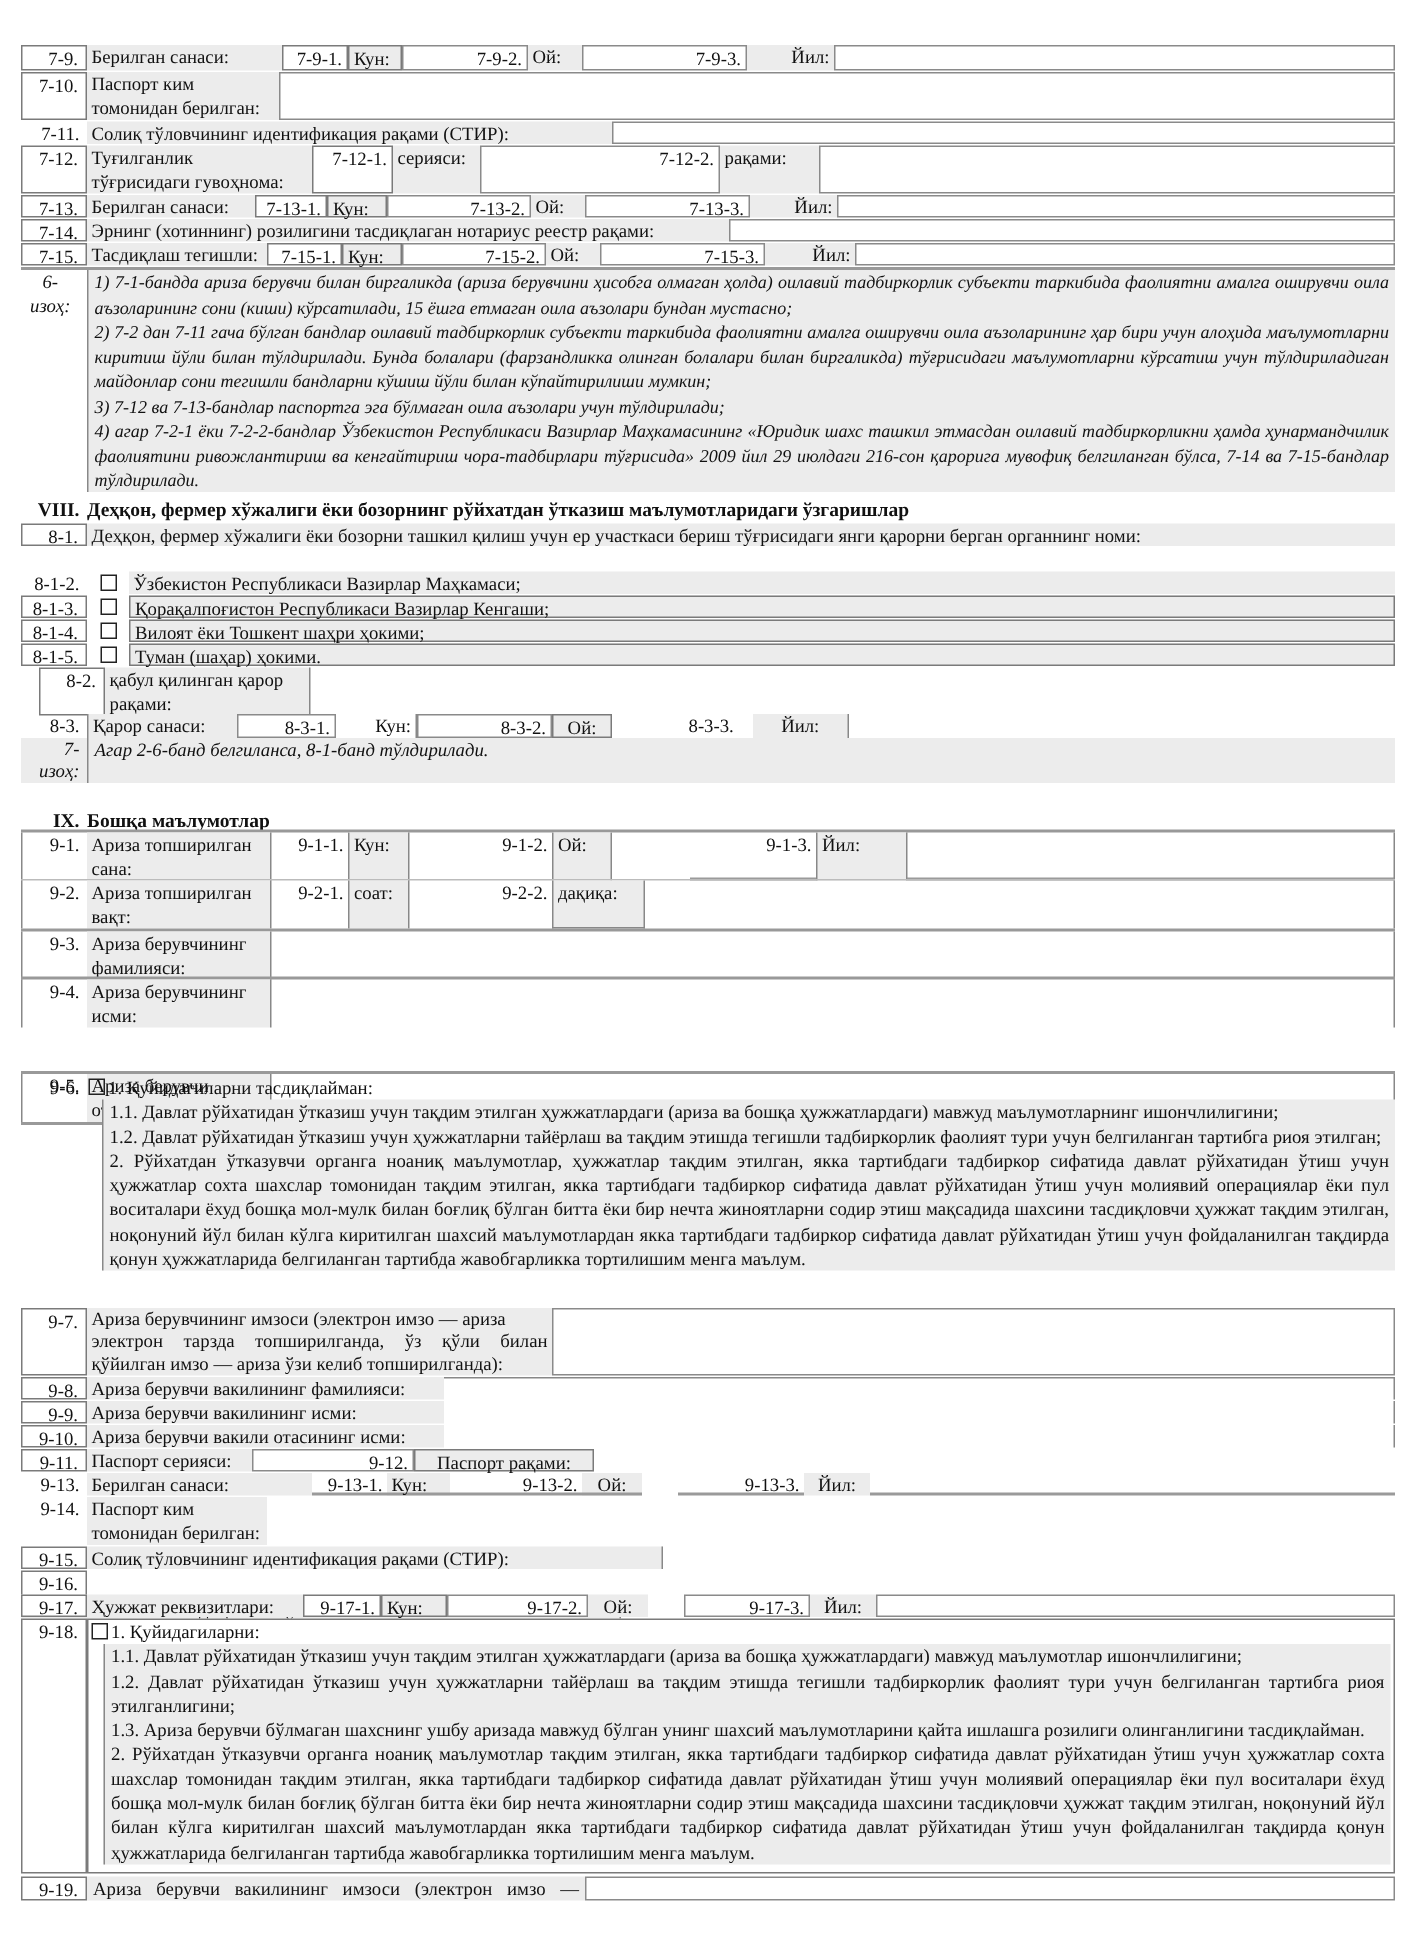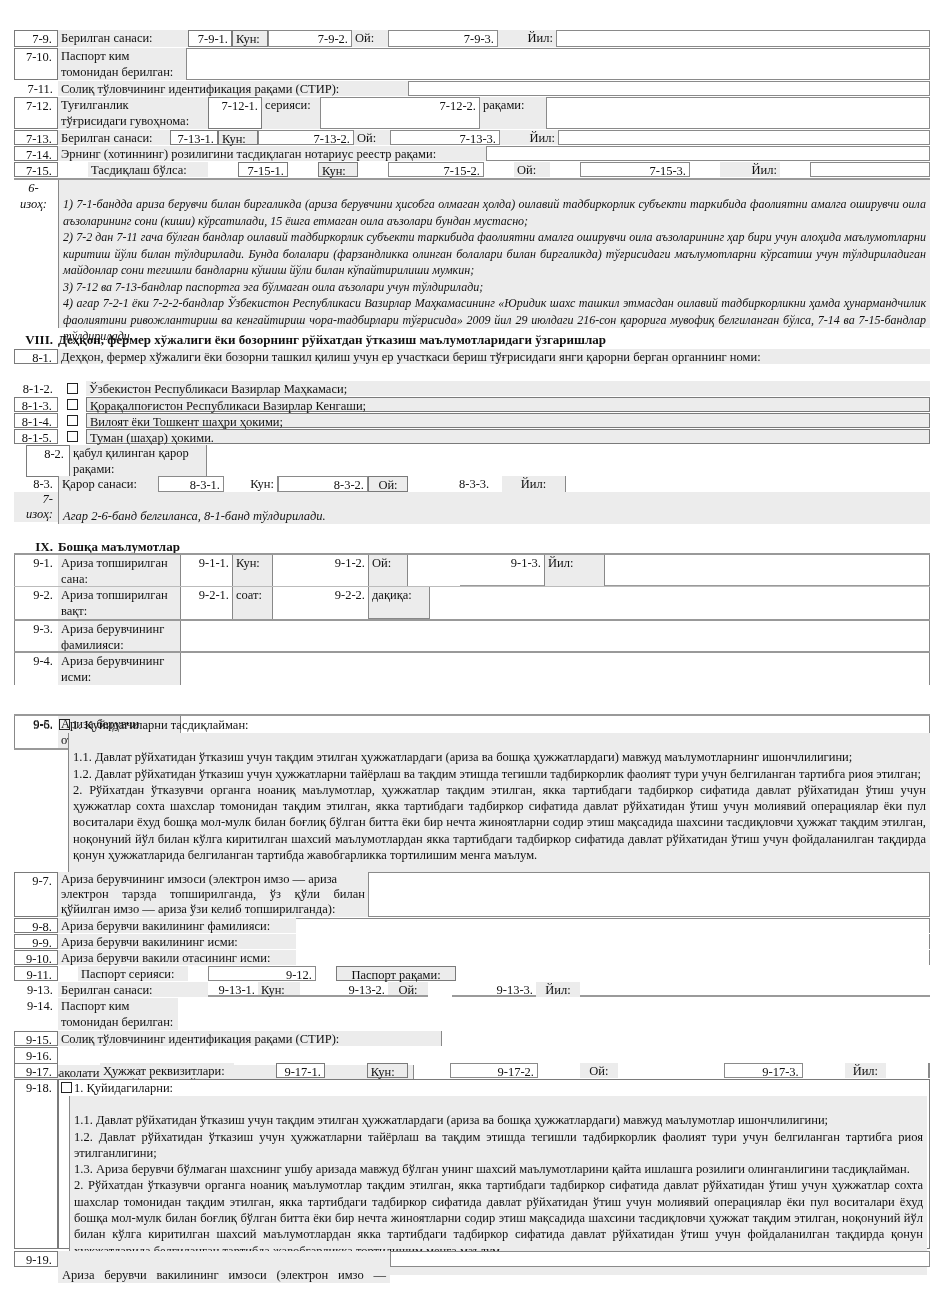--- a/index.html
+++ b/index.html
@@ -13,21 +13,21 @@
   .num { width: 44px; text-align: right; padding-right: 5px; box-sizing: border-box; flex: 0 0 auto; }
   .boxed { border: 1px solid #7a7a7a; background: #fff; }
   .shade { background: #ececec; }
   .cell { box-sizing: border-box; padding: 0 3px; white-space: nowrap; }
   .field { border: 1px solid #8a8a8a; background: #fff; box-sizing: border-box; }
   .grow { flex: 1 1 auto; }
   .note { font-style: italic; }
   .section-title { position: absolute; left: 14px; font-weight: bold; font-size: 13px; }
   .section-title .roman { display: inline-block; width: 44px; text-align: right; padding-right: 5px; box-sizing: border-box; }
   .cb { display: inline-block; width: 9px; height: 9px; border: 1px solid #222; margin: 0 4px; vertical-align: -1px; }
-  .para { text-align: justify; padding: 16px 4px; }
+  .para { text-align: justify; padding: 0 4px; }
   .line-under { border-bottom: 2px solid #9a9a9a; }
 </style>
 </head>
 <body>
 
 <div class="page">
 
   <div class="row" style="top:30px;height:17px;">
     <div class="num boxed">7-9.</div>
     <div class="cell shade" style="width:130px">Берилган санаси:</div>
@@ -79,23 +79,23 @@
     <div class="cell shade" style="width:58px;text-align:right">Йил:</div>
     <div class="field grow"></div>
   </div>
 
   <div class="row" style="top:146px;height:15px;">
     <div class="num boxed">7-14.</div>
     <div class="cell shade" style="width:428px">Эрнинг (хотиннинг) розилигини тасдиқлаган нотариус реестр рақами:</div>
     <div class="field grow"></div>
   </div>
 
-  <div class="row" style="top:162px;height:15px;gap:30px;">
+  <div class="row" style="top:162px;height:15px;">
     <div class="num boxed">7-15.</div>
-    <div class="cell shade" style="width:120px">Тасдиқлаш бўлса:</div>
+    <div class="cell shade" style="width:120px">Тасдиқлаш тегишли:</div>
     <div class="cell boxed" style="width:50px;text-align:right">7-15-1.</div>
     <div class="cell boxed shade" style="width:40px">Кун:</div>
     <div class="cell field" style="width:96px;text-align:right">7-15-2.</div>
     <div class="cell shade" style="width:36px">Ой:</div>
     <div class="cell field" style="width:110px;text-align:right">7-15-3.</div>
     <div class="cell shade" style="width:60px;text-align:right">Йил:</div>
     <div class="field grow"></div>
   </div>
 
   <div class="row note" style="top:178px;height:148px;border-top:2px solid #999;">
@@ -264,21 +264,21 @@
     <div class="cell shade" style="width:238px">Ариза берувчи вакилининг исми:</div>
     <div class="grow" style="border-right:1px solid #888"></div>
   </div>
 
   <div class="row" style="top:950px;height:15px;">
     <div class="num boxed">9-10.</div>
     <div class="cell shade" style="width:238px">Ариза берувчи вакили отасининг исми:</div>
     <div class="grow" style="border-right:1px solid #888"></div>
   </div>
 
-  <div class="row" style="top:966px;height:15px;gap:20px;">
+  <div class="row" style="top:966px;height:15px;">
     <div class="num boxed">9-11.</div>
     <div class="cell shade" style="width:110px">Паспорт серияси:</div>
     <div class="cell field" style="width:108px;text-align:right">9-12.</div>
     <div class="cell boxed shade" style="width:120px;text-align:center">Паспорт рақами:</div>
     <div class="grow"></div>
   </div>
 
   <div class="row" style="top:982px;height:15px;">
     <div class="num">9-13.</div>
     <div class="cell shade" style="width:150px">Берилган санаси:</div>
@@ -306,21 +306,21 @@
     <div class="cell shade" style="width:384px;border-right:1px solid #888">Солиқ тўловчининг идентификация рақами (СТИР):</div>
     <div class="grow"></div>
   </div>
 
   <div class="row" style="top:1047px;height:15px;flex-direction:column;">
     <div class="num boxed">9-16.</div>
     <div class="cell shade" style="width:400px;border-right:1px solid #888">Вакил ваколатини тасдиқловчи ҳужжат:</div>
     <div class="grow"></div>
   </div>
 
-  <div class="row" style="top:1063px;height:15px;gap:42px;">
+  <div class="row" style="top:1063px;height:15px;">
     <div class="num boxed">9-17.</div>
     <div class="cell shade" style="width:144px">Ҳужжат реквизитлари:</div>
     <div class="cell boxed" style="width:52px;text-align:right">9-17-1.</div>
     <div class="cell boxed shade" style="width:44px">Кун:</div>
     <div class="cell field" style="width:94px;text-align:right">9-17-2.</div>
     <div class="cell shade" style="width:40px;text-align:center">Ой:</div>
     <div class="cell" style="width:24px"></div>
     <div class="cell field" style="width:84px;text-align:right">9-17-3.</div>
     <div class="cell shade" style="width:44px;text-align:center">Йил:</div>
     <div class="field grow"></div>

